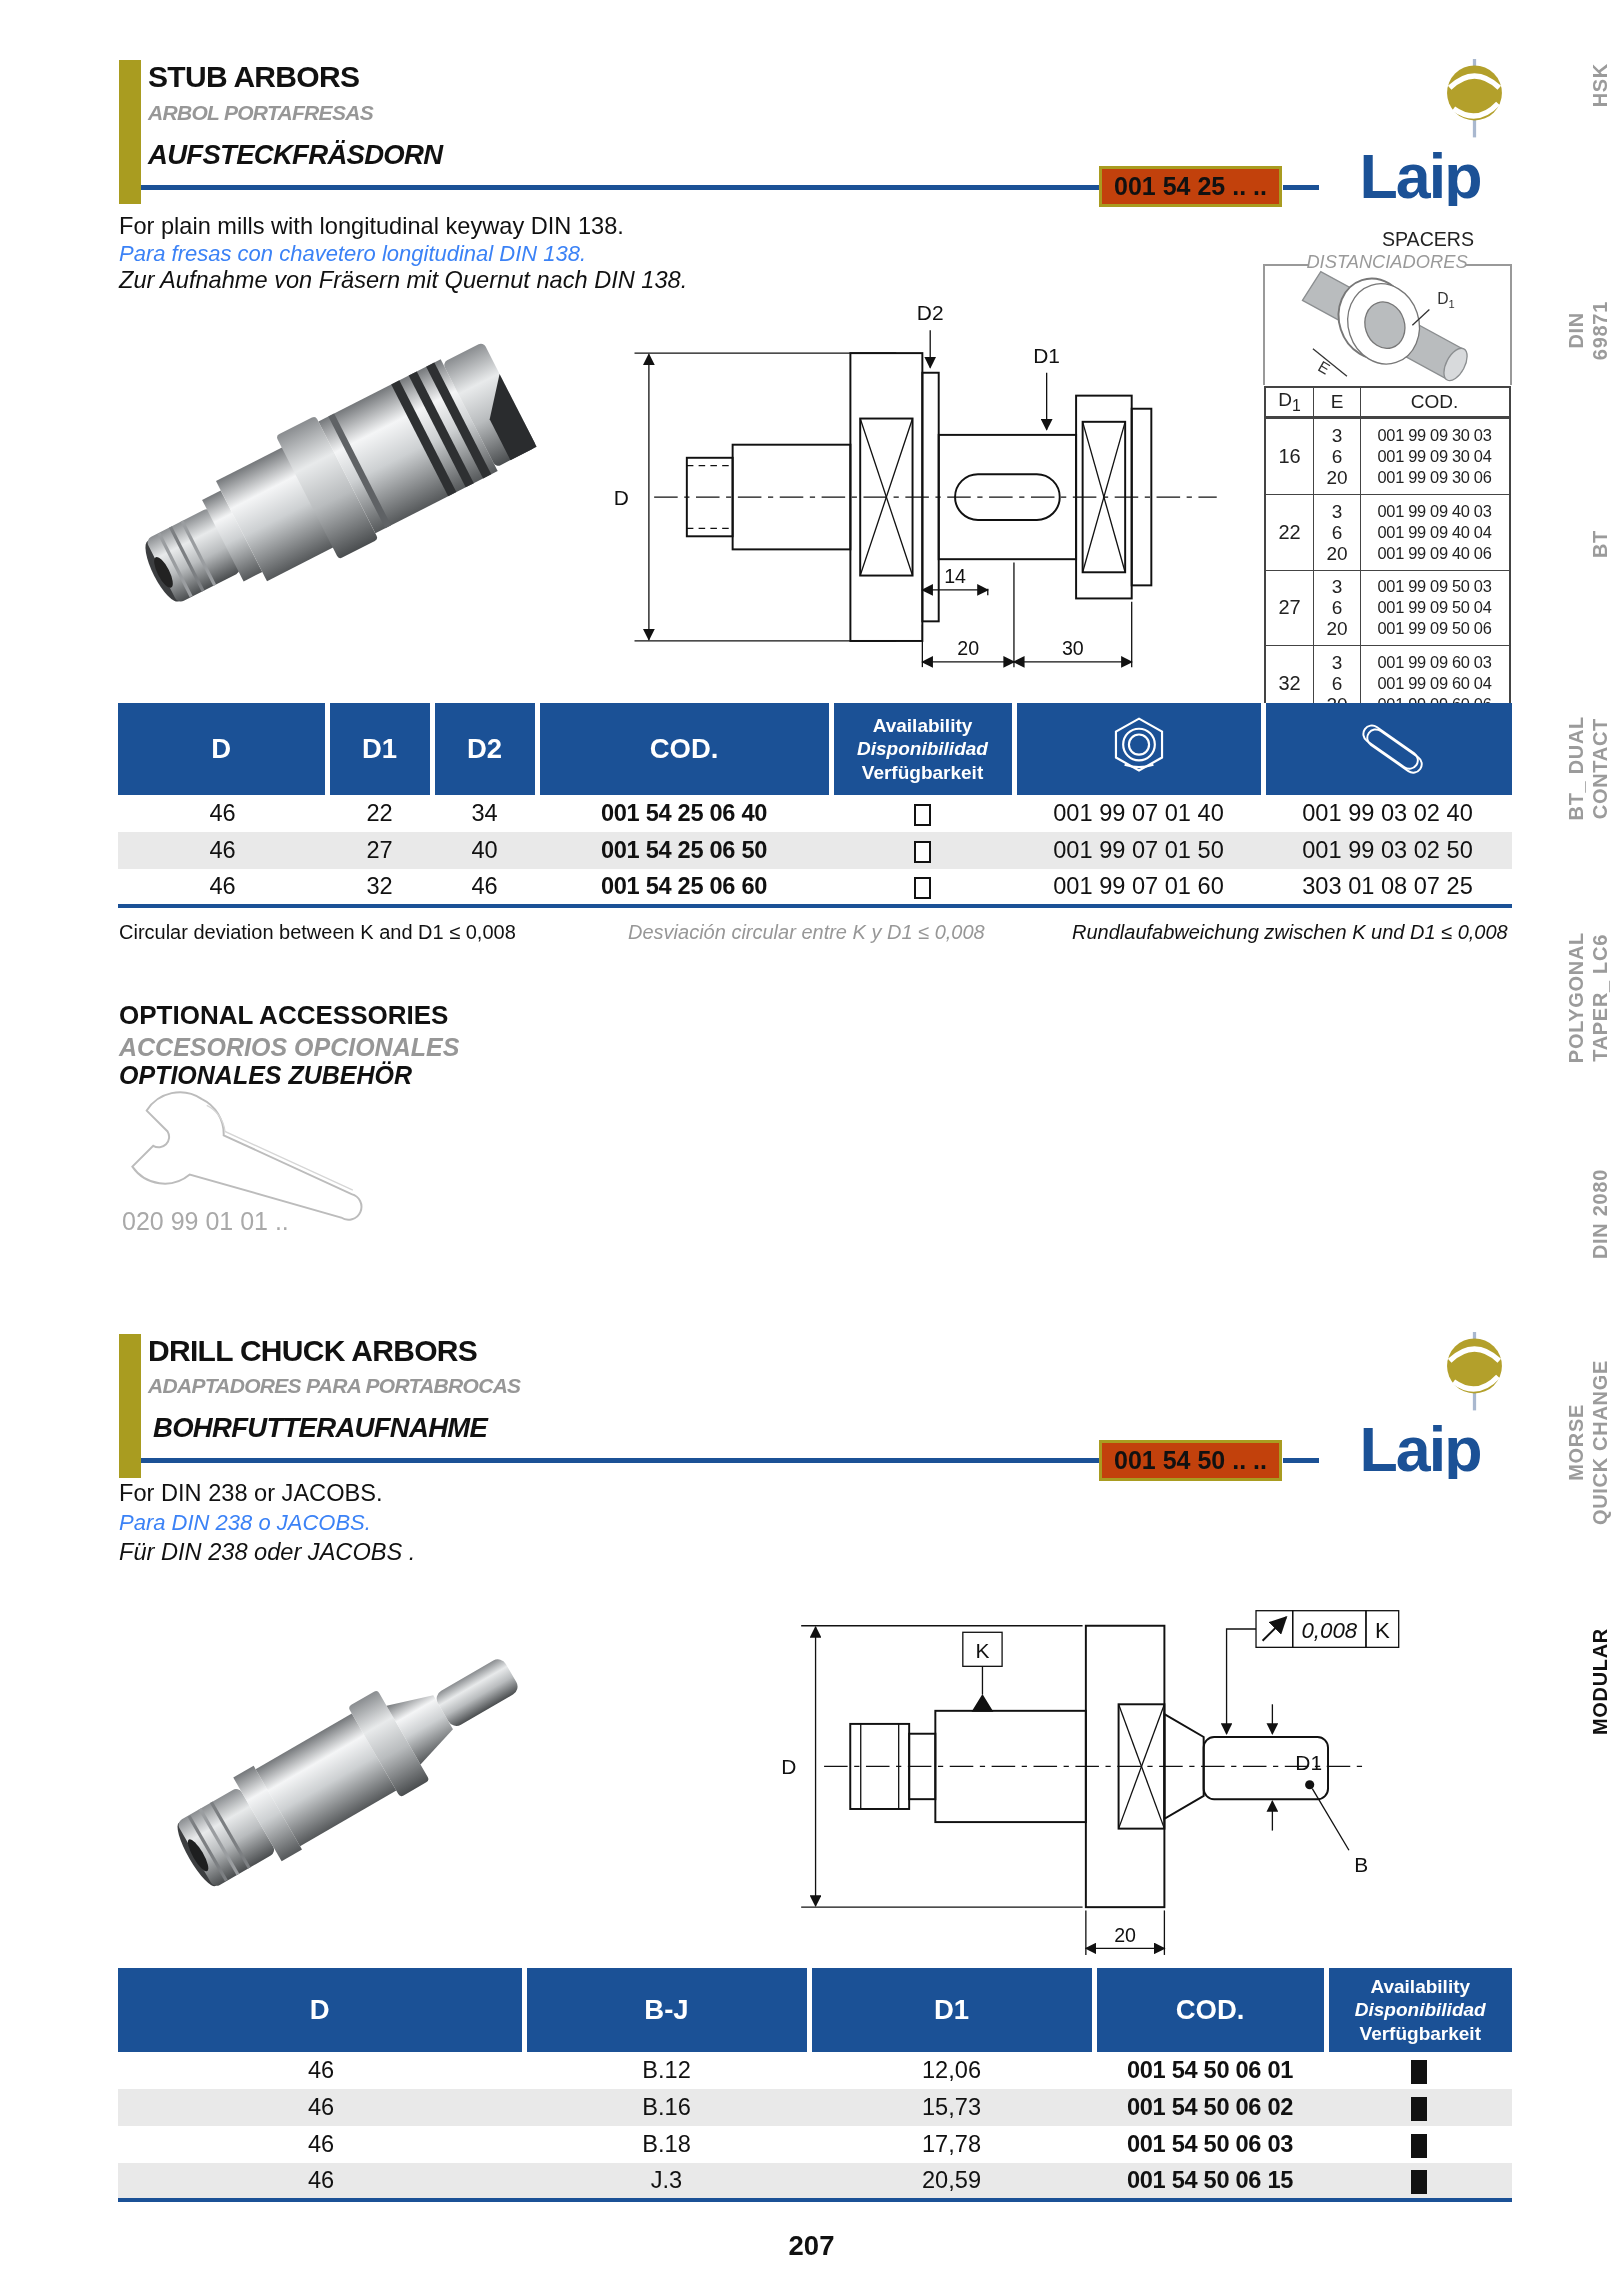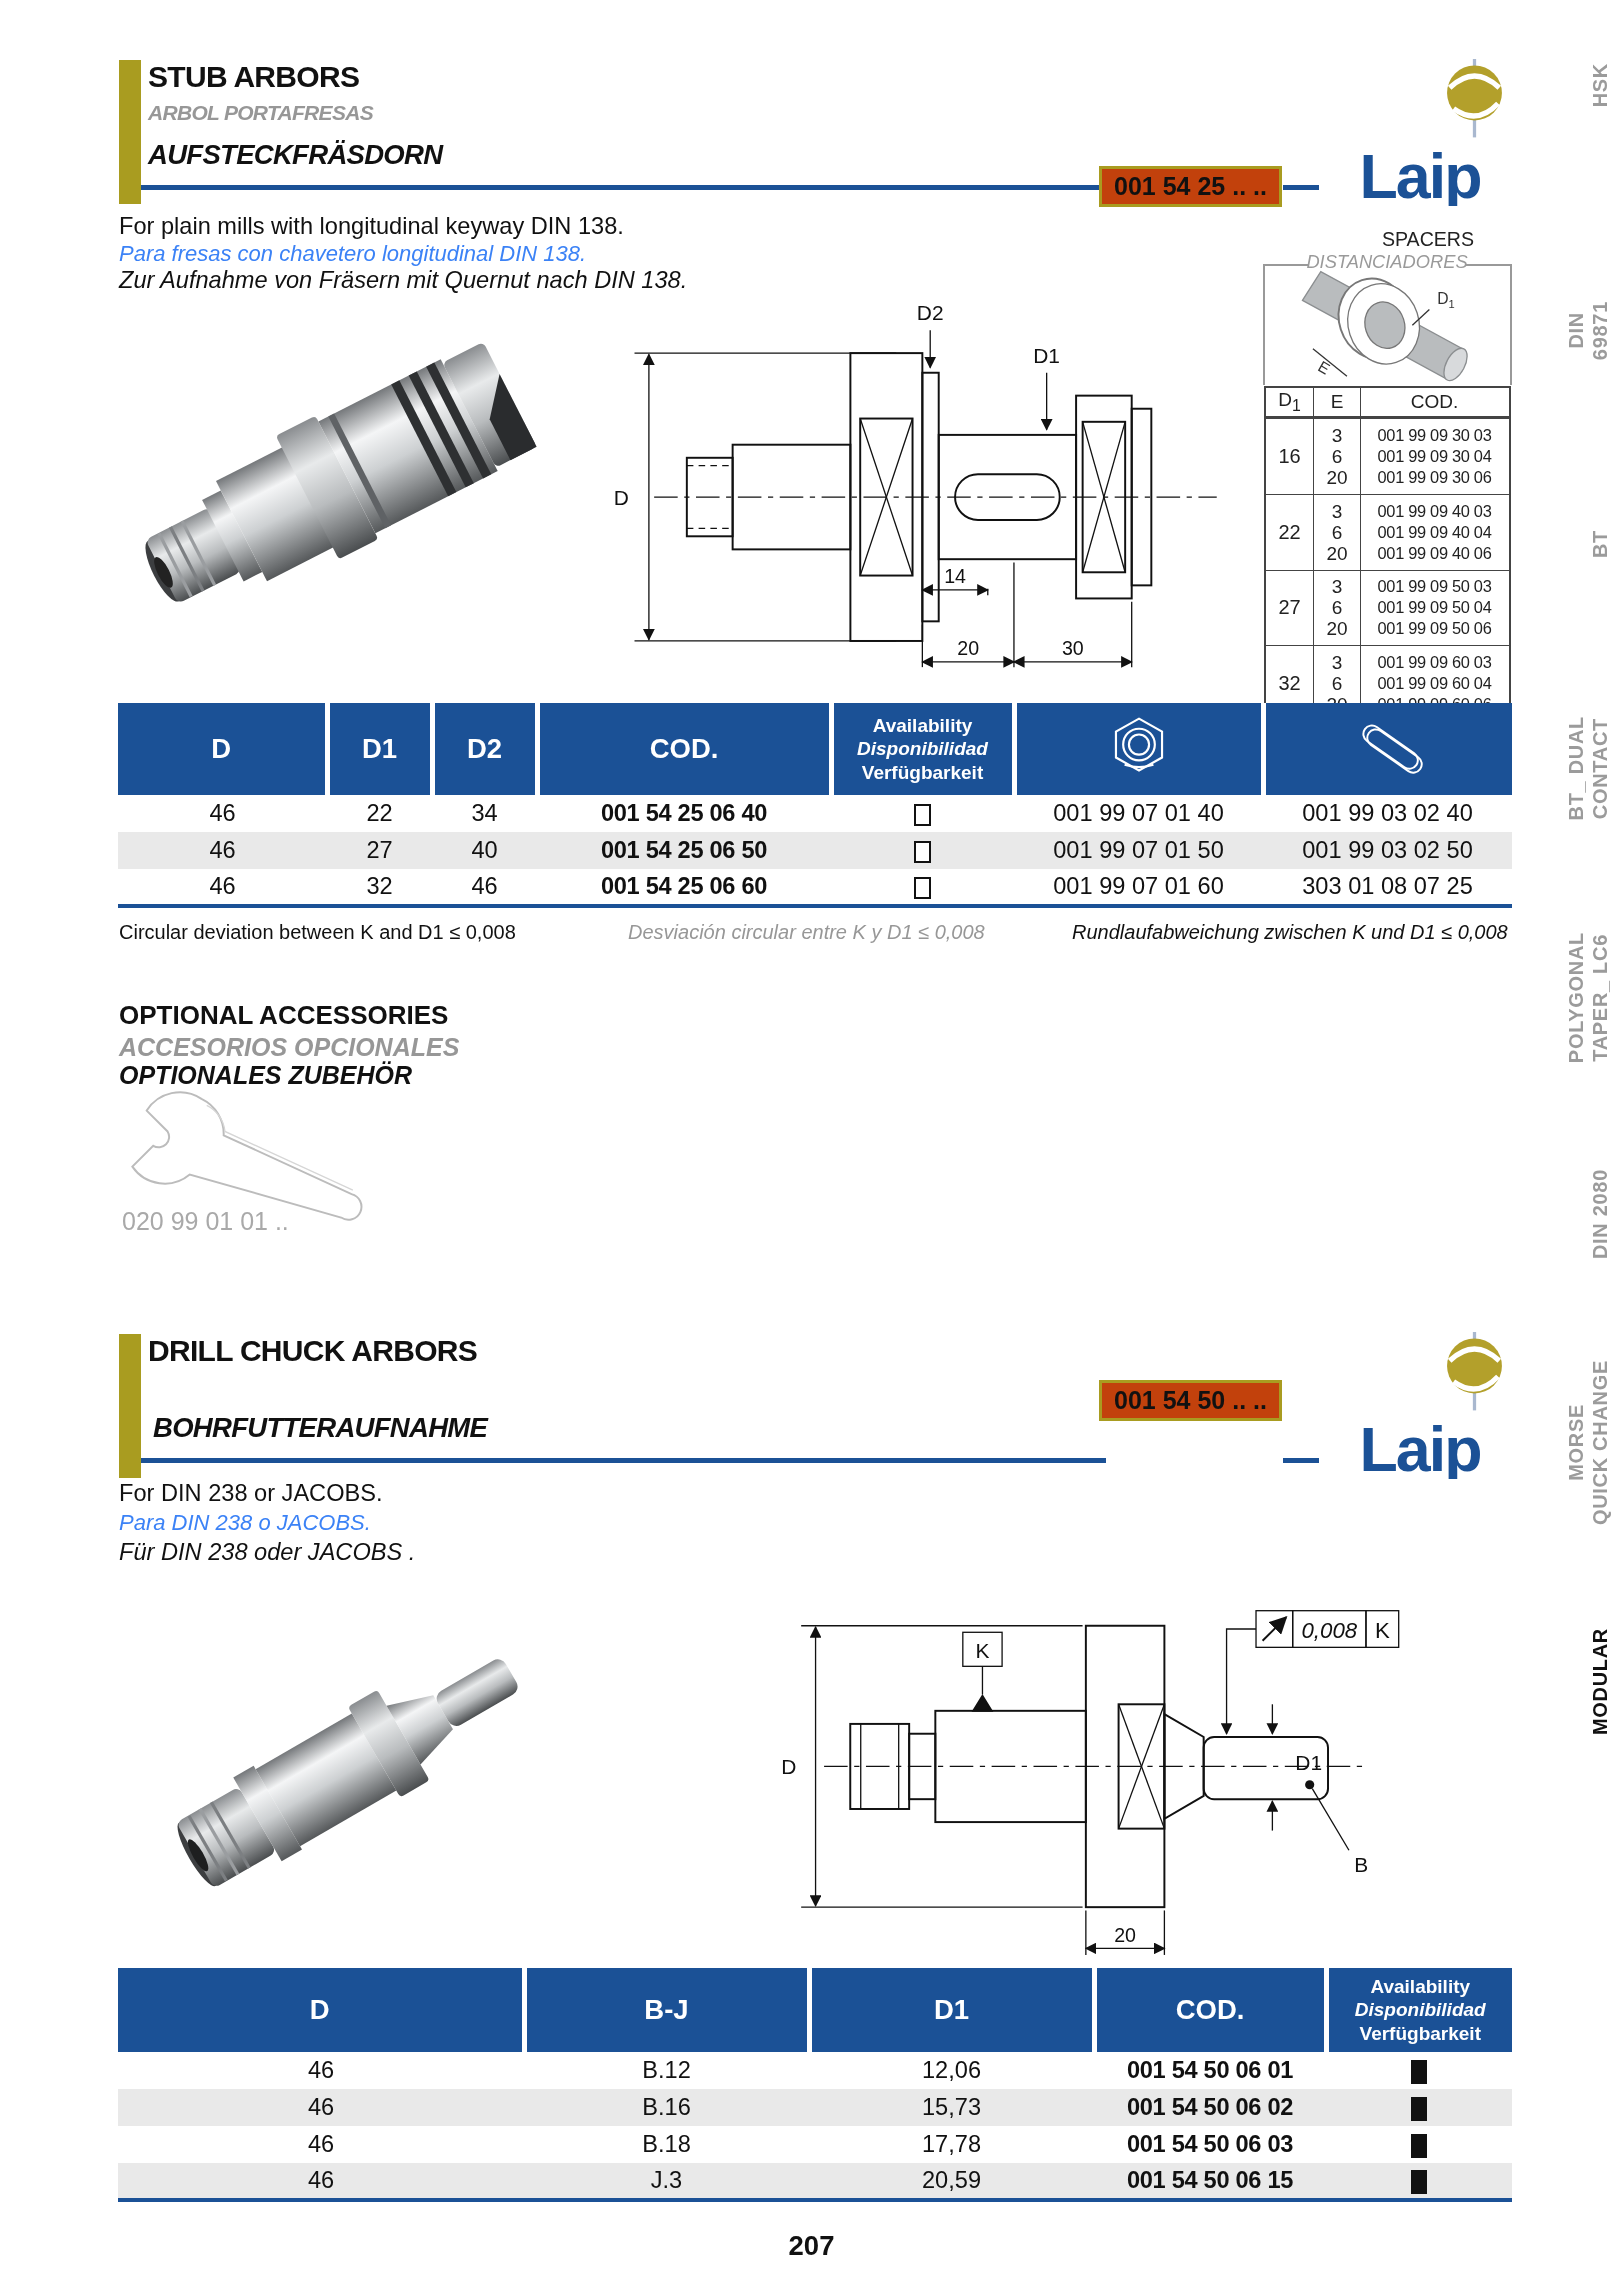--- a/index.html
+++ b/index.html
@@ -371,24 +371,25 @@
   <div class="acc-es" style="left:119px;top:1033px;">ACCESORIOS OPCIONALES</div>
   <div class="acc-de" style="left:119px;top:1061px;">OPTIONALES ZUBEHÖR</div>
   <svg class="abs" style="left:124px;top:1091px;" width="262" height="137" viewBox="0 0 400 210">
     <path d="M118,12 A60,60 0 0 1 152,68 L348,158 A20,20 0 1 1 332,194 L100,128 A60,60 0 0 1 12,116 L44,84 A16,16 0 0 0 66,62 L34,30 A60,60 0 0 1 118,12 Z" fill="#fff" stroke="#bcbcbc" stroke-width="3"></path>
     <path d="M126,22 A50,50 0 0 1 154,62 L350,152" fill="none" stroke="#d6d6d6" stroke-width="2"></path>
   </svg>
   <div class="acc-cod" style="left:122px;top:1207px;">020 99 01 01 ..</div>
 
   <div class="accent-bar" style="left:119px;top:1334px;height:144px;"></div>
   <div class="t-en" style="left:148px;top:1334px;">DRILL CHUCK ARBORS</div>
+  <div class="t-es" style="left:148px;top:1374px;">ADAPTADORES PARA PORTABROCAS</div>
   <div class="t-de" style="left:153px;top:1412px;">BOHRFUTTERAUFNAHME</div>
   <div class="rule" style="left:141px;top:1458px;width:965px;"></div>
   <div class="rule" style="left:1283px;top:1458px;width:36px;"></div>
-  <div class="code-box" style="left:1099px;top:1380px;text-align:center;">001 54 50 .. ..</div>
+  <div class="code-box" style="left:1099px;top:1440px;text-align:center;">001 54 50 .. ..</div>
 
   <div class="logo-wrap" style="left:1358px;top:1332px;">
     <svg width="167" height="147" viewBox="0 0 255 225">
       <line x1="178" y1="0" x2="178" y2="120" stroke="#a9b8cf" stroke-width="5"></line>
       <circle cx="178" cy="52" r="42" fill="#b3a02b"></circle>
       <path d="M140,44 Q178,8 216,44" stroke="#fff" stroke-width="8" fill="none"></path>
       <path d="M146,76 Q182,102 214,68" stroke="#fff" stroke-width="8" fill="none"></path>
       <text x="2" y="212" font-size="96" font-weight="bold" fill="#1b5196" letter-spacing="-3">Laip</text>
     </svg>
   </div>

